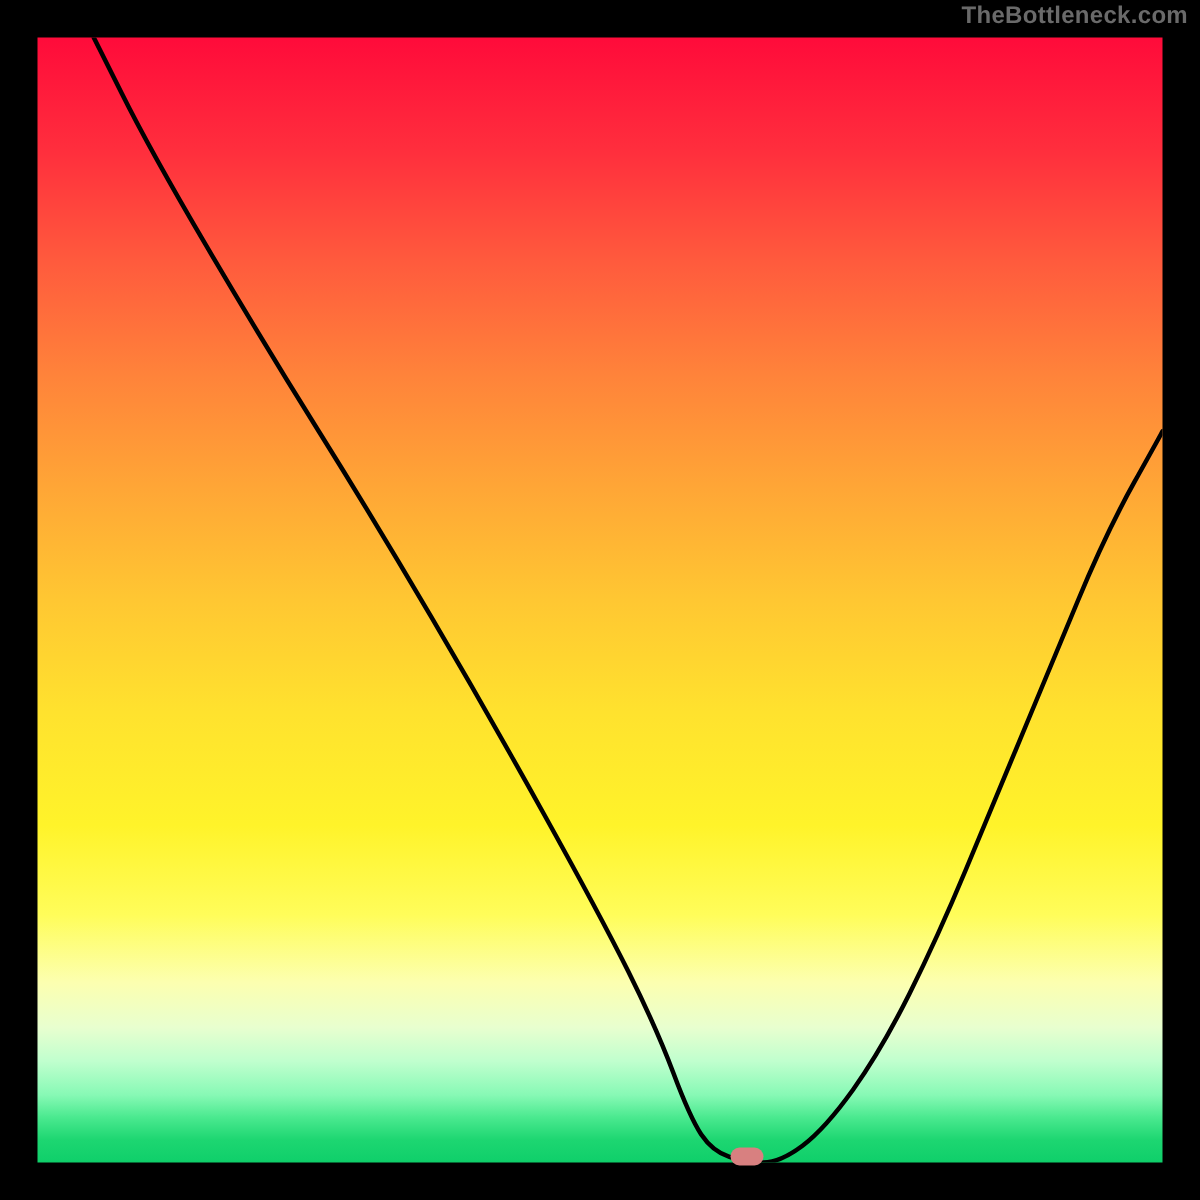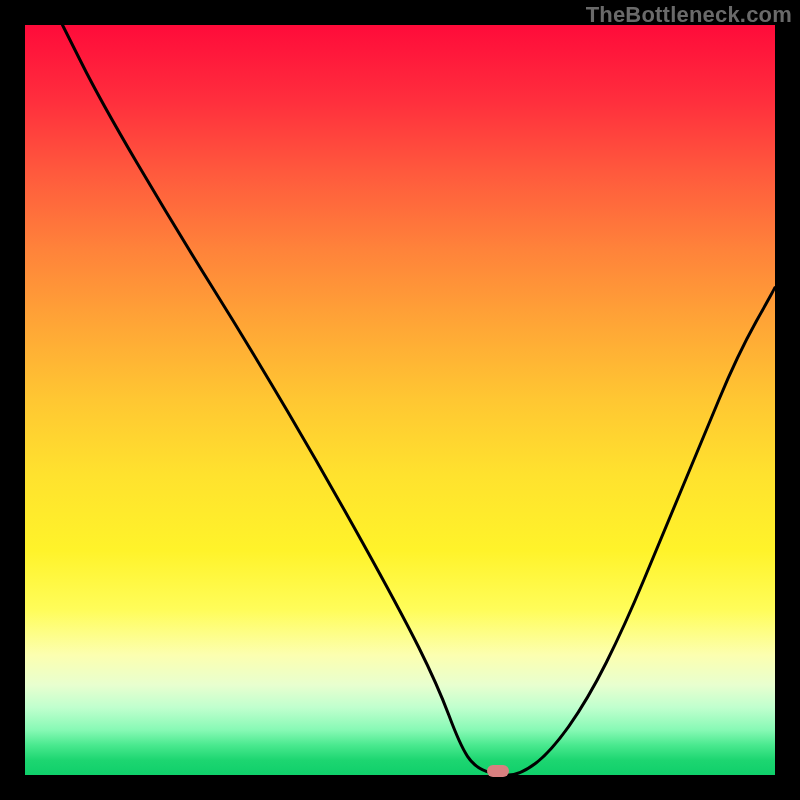--- a/index.html
+++ b/index.html
@@ -64,21 +64,21 @@
     height: 12px;
     background: #d88080;
     border-radius: 6px;
     transform: translate(-50%, -50%);
   }
   .watermark {
     position: absolute;
     top: 2px;
     right: 8px;
     font-family: Arial, Helvetica, sans-serif;
-    font-size: 22px;
+    font-size: 16px;
     font-weight: 600;
     color: #6a6a6a;
     letter-spacing: 0.2px;
   }
 </style>
 </head>
 <body>
 
 <div class="frame">
   <div class="watermark">TheBottleneck.com</div>

